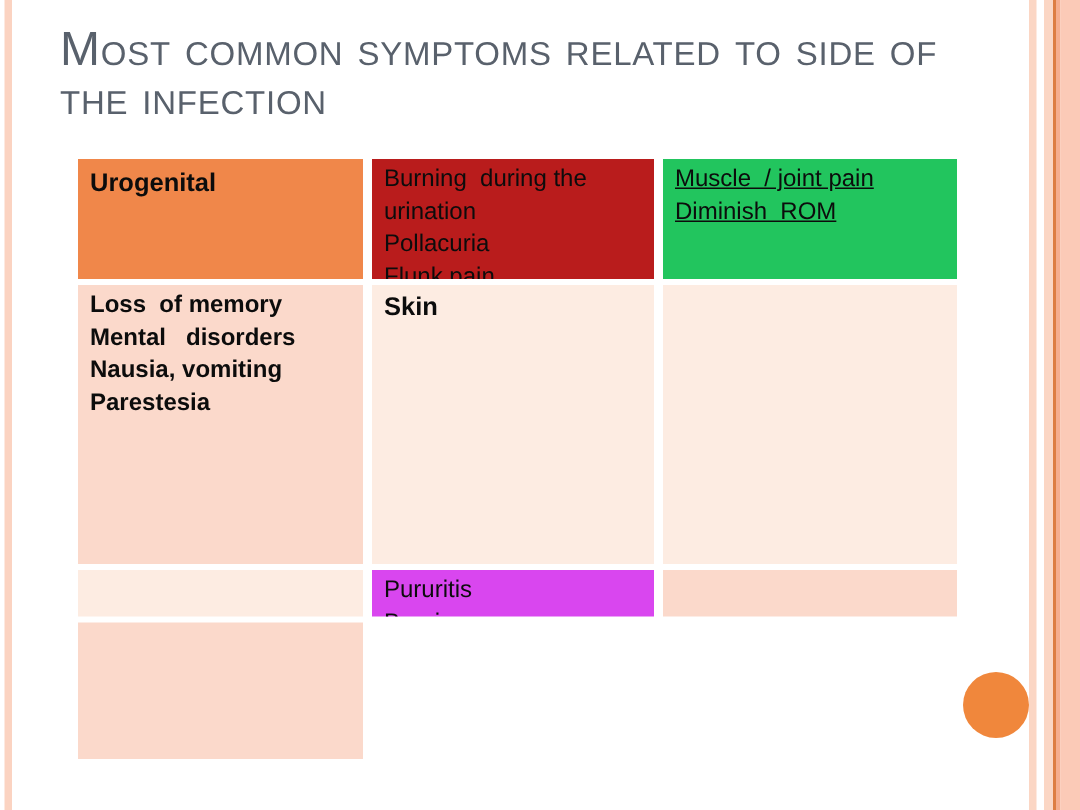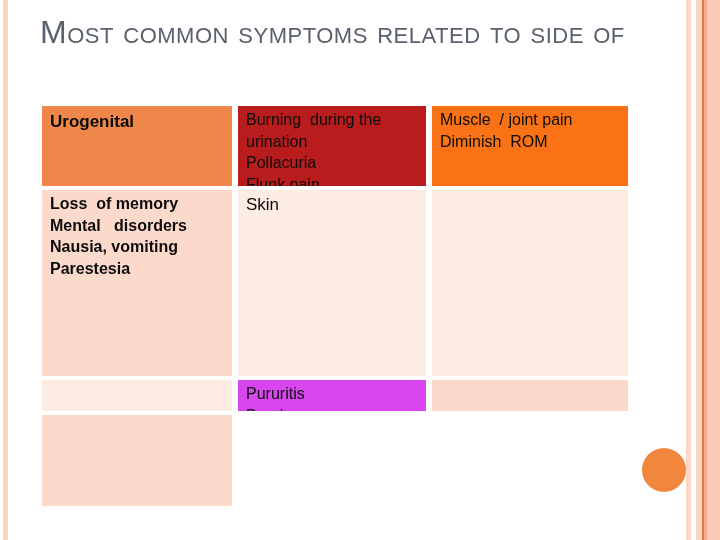--- a/index.html
+++ b/index.html
@@ -30,21 +30,21 @@
     font-size: 32px;
     line-height: 33px;
     font-variant: small-caps;
     letter-spacing: 0.5px;
     font-weight: 400;
   }
   .title .tline { white-space: nowrap; }
   
   .sym-table {
     position: absolute;
-    left: 42px; top: 106px;
+    left: 52px; top: 106px;
     width: 584px;
     display: grid;
     grid-template-columns: 190px 188px 196px;
     grid-template-rows: 80px 186px 31px 91px;
     column-gap: 6px;
     row-gap: 4px;
     background: transparent;
   }
   .cell {
     white-space: pre-wrap;
@@ -57,21 +57,21 @@
     line-height: 22px;
     padding: 5px 8px 0 8px;
   }
   .cell.body {
     font-weight: 400;
     font-size: 16px;
     line-height: 21.5px;
     padding: 3px 8px 0 8px;
   }
   .cell.band {
-    font-weight: 400;
+    font-weight: 700;
     font-size: 17px;
     line-height: 25px;
     padding: 2px 8px 0 8px;
   }
   
   .accent-circle {
     position: absolute;
     left: 642px; top: 448px;
     width: 44px; height: 44px;
     border-radius: 50%;
@@ -84,34 +84,35 @@
 
   <div class="vstripe stripe-left" style="background-color: rgb(251, 211, 193);"></div>
   <div class="vstripe stripe-r1" style="background-color: rgb(251, 214, 196);"></div>
   <div class="vstripe stripe-r2" style="background-color: rgb(251, 214, 196);"></div>
   <div class="vstripe stripe-r3" style="background-color: rgb(221, 125, 66);"></div>
   <div class="vstripe stripe-r4" style="background-color: rgb(245, 173, 142);"></div>
   <div class="vstripe stripe-r5" style="background-color: rgb(251, 202, 183);"></div>
 
   <div class="title" style="color: rgb(89, 97, 108);">
     <div class="tline">Most common symptoms related to side of</div>
+    <div class="tline">the infection</div>
   </div>
 
   <div class="sym-table">
 
     <div class="cell head" style="background-color: rgb(240, 135, 74);">Urogenital</div>
 
     <div class="cell body" style="background-color: #b91c1c;">Burning  during the
 urination
 Pollacuria
 Flunk pain
 Dificulty on urination
 Referred pain
 Ureteral discharge</div>
-    <div class="cell body" style="background-color: #f97316;">Muscle  / joint pain
+    <div class="cell body" style="background-color: #22c55e; text-decoration: underline;">Muscle  / joint pain
 Diminish  ROM</div>
     <div class="cell body" style="background-color: rgb(251, 217, 203); font-weight: bold;">Loss  of memory
 Mental   disorders
 Nausia, vomiting
 Parestesia</div>
 
     <div class="cell band" style="background-color: rgb(253, 236, 226);">Skin</div>
     <div class="cell band" style="background-color: rgb(253, 236, 226);"></div>
     <div class="cell band" style="background-color: rgb(253, 236, 226);"></div>
 

